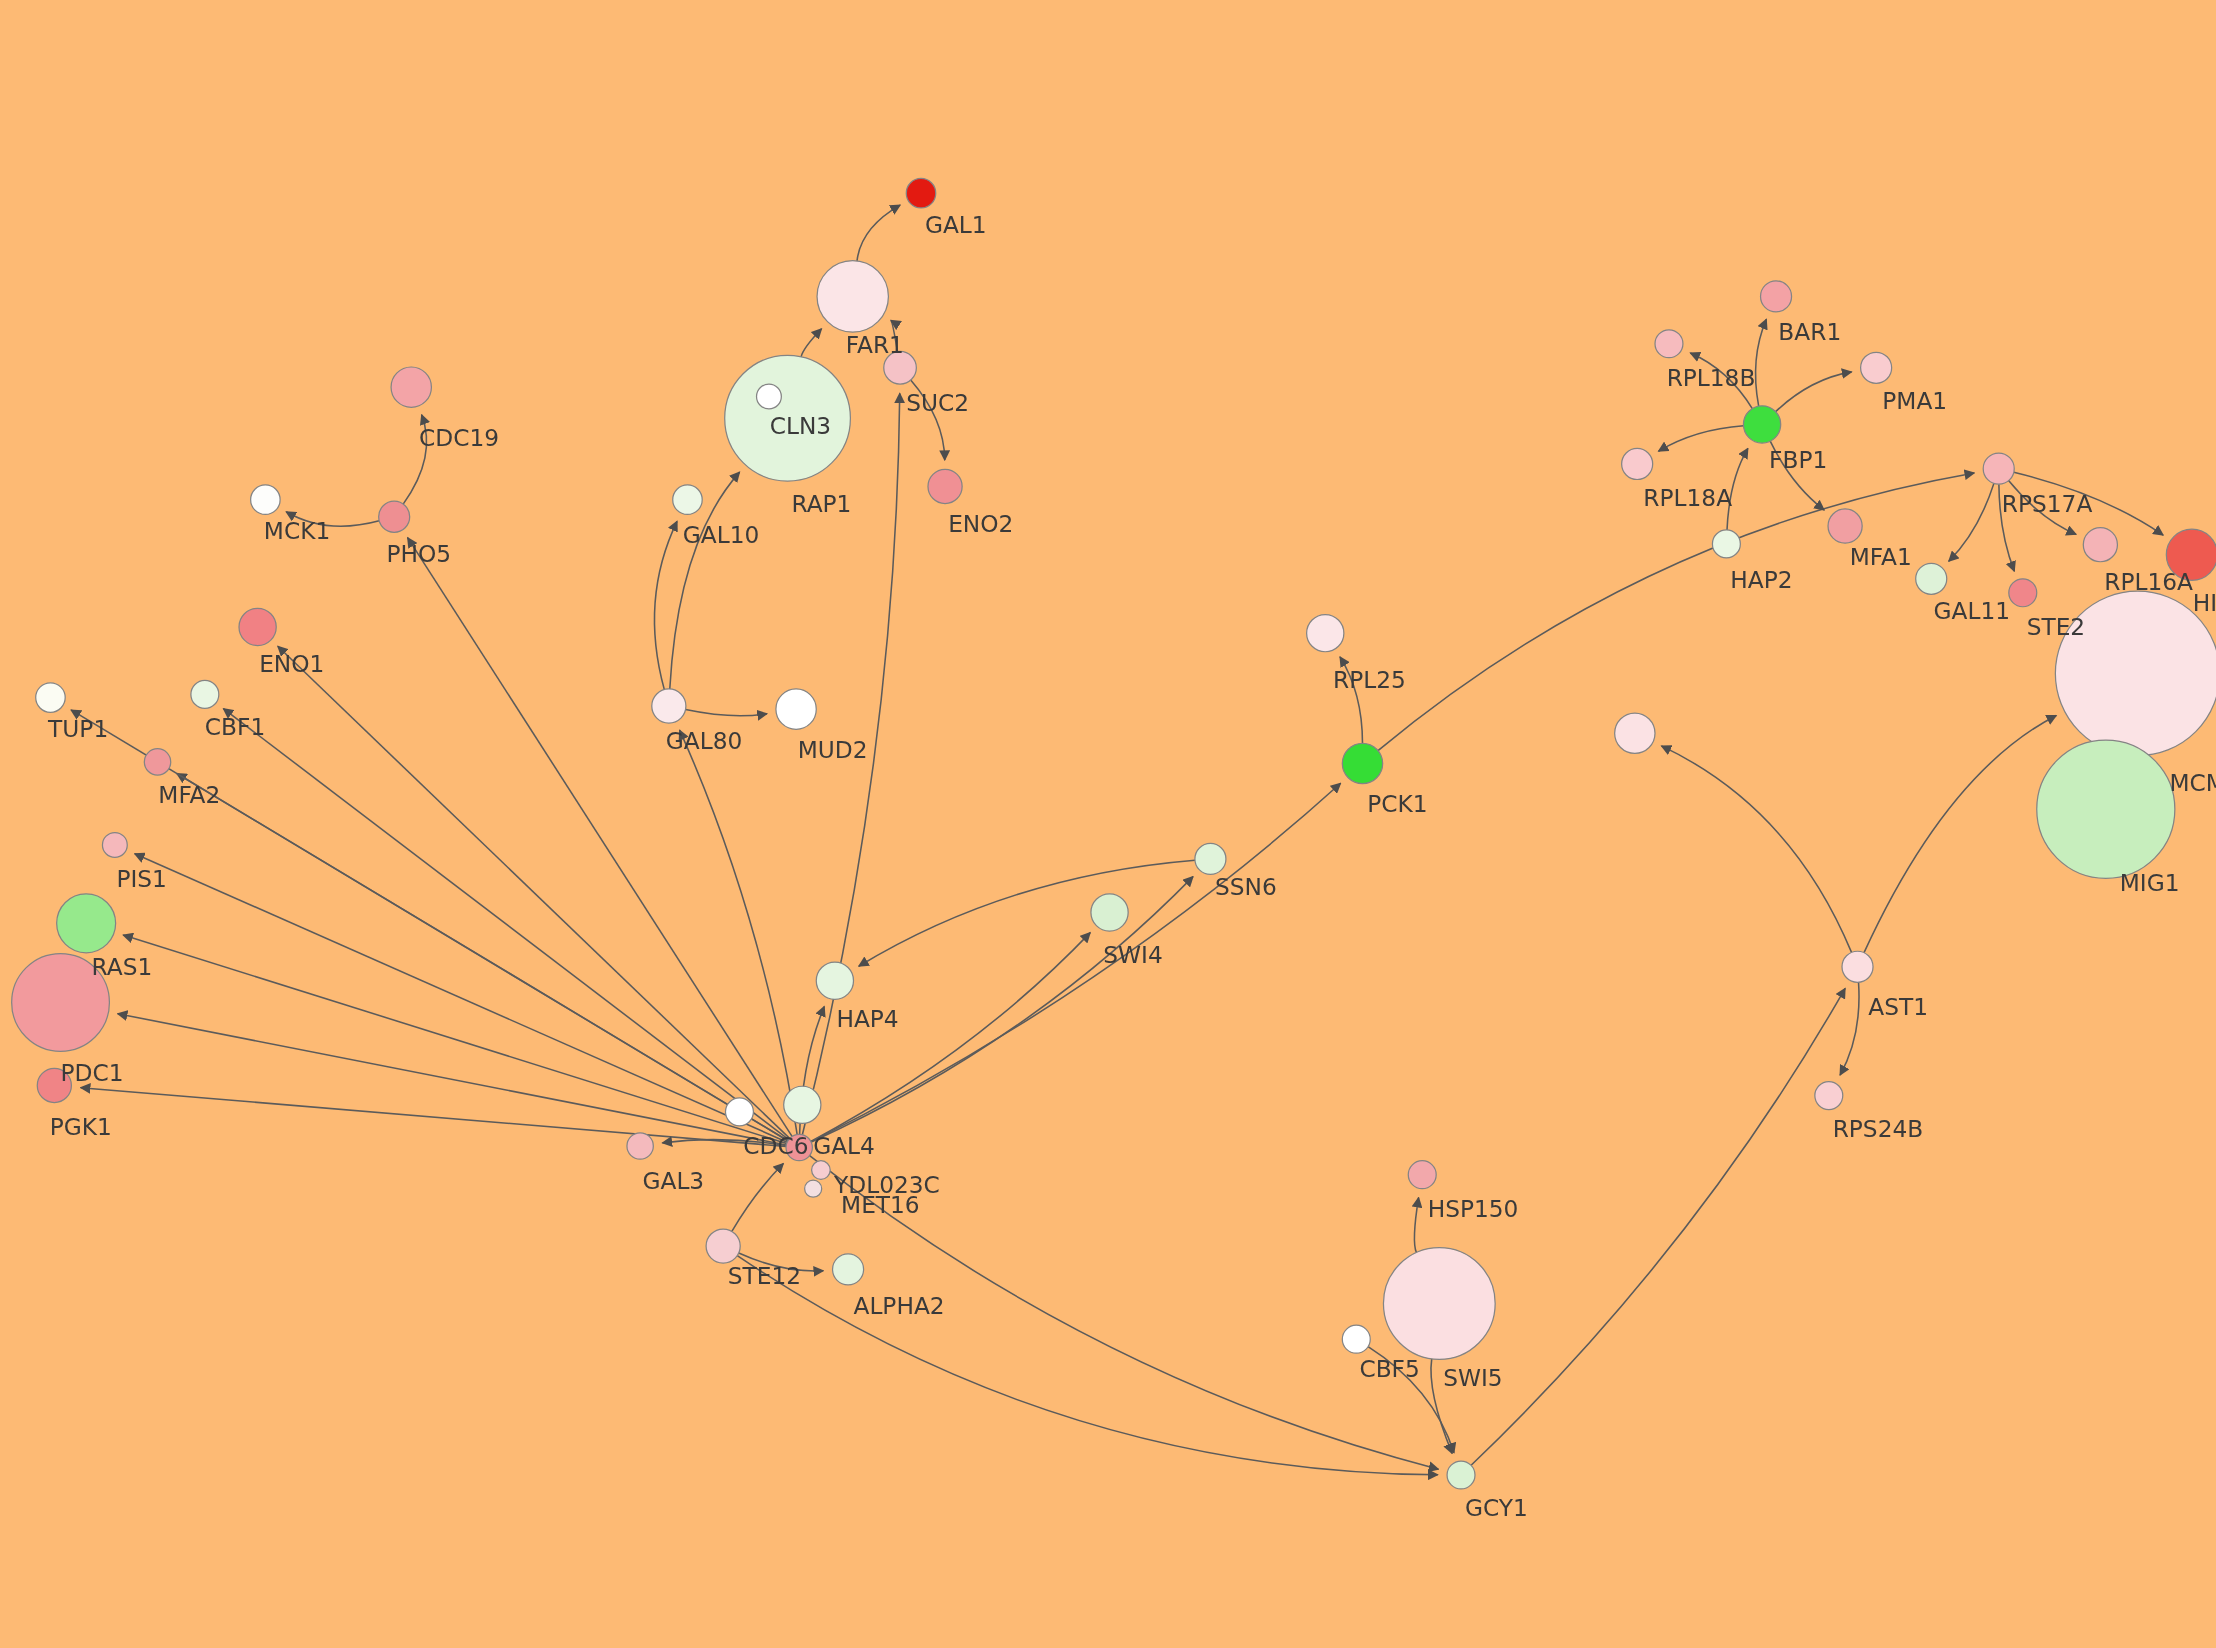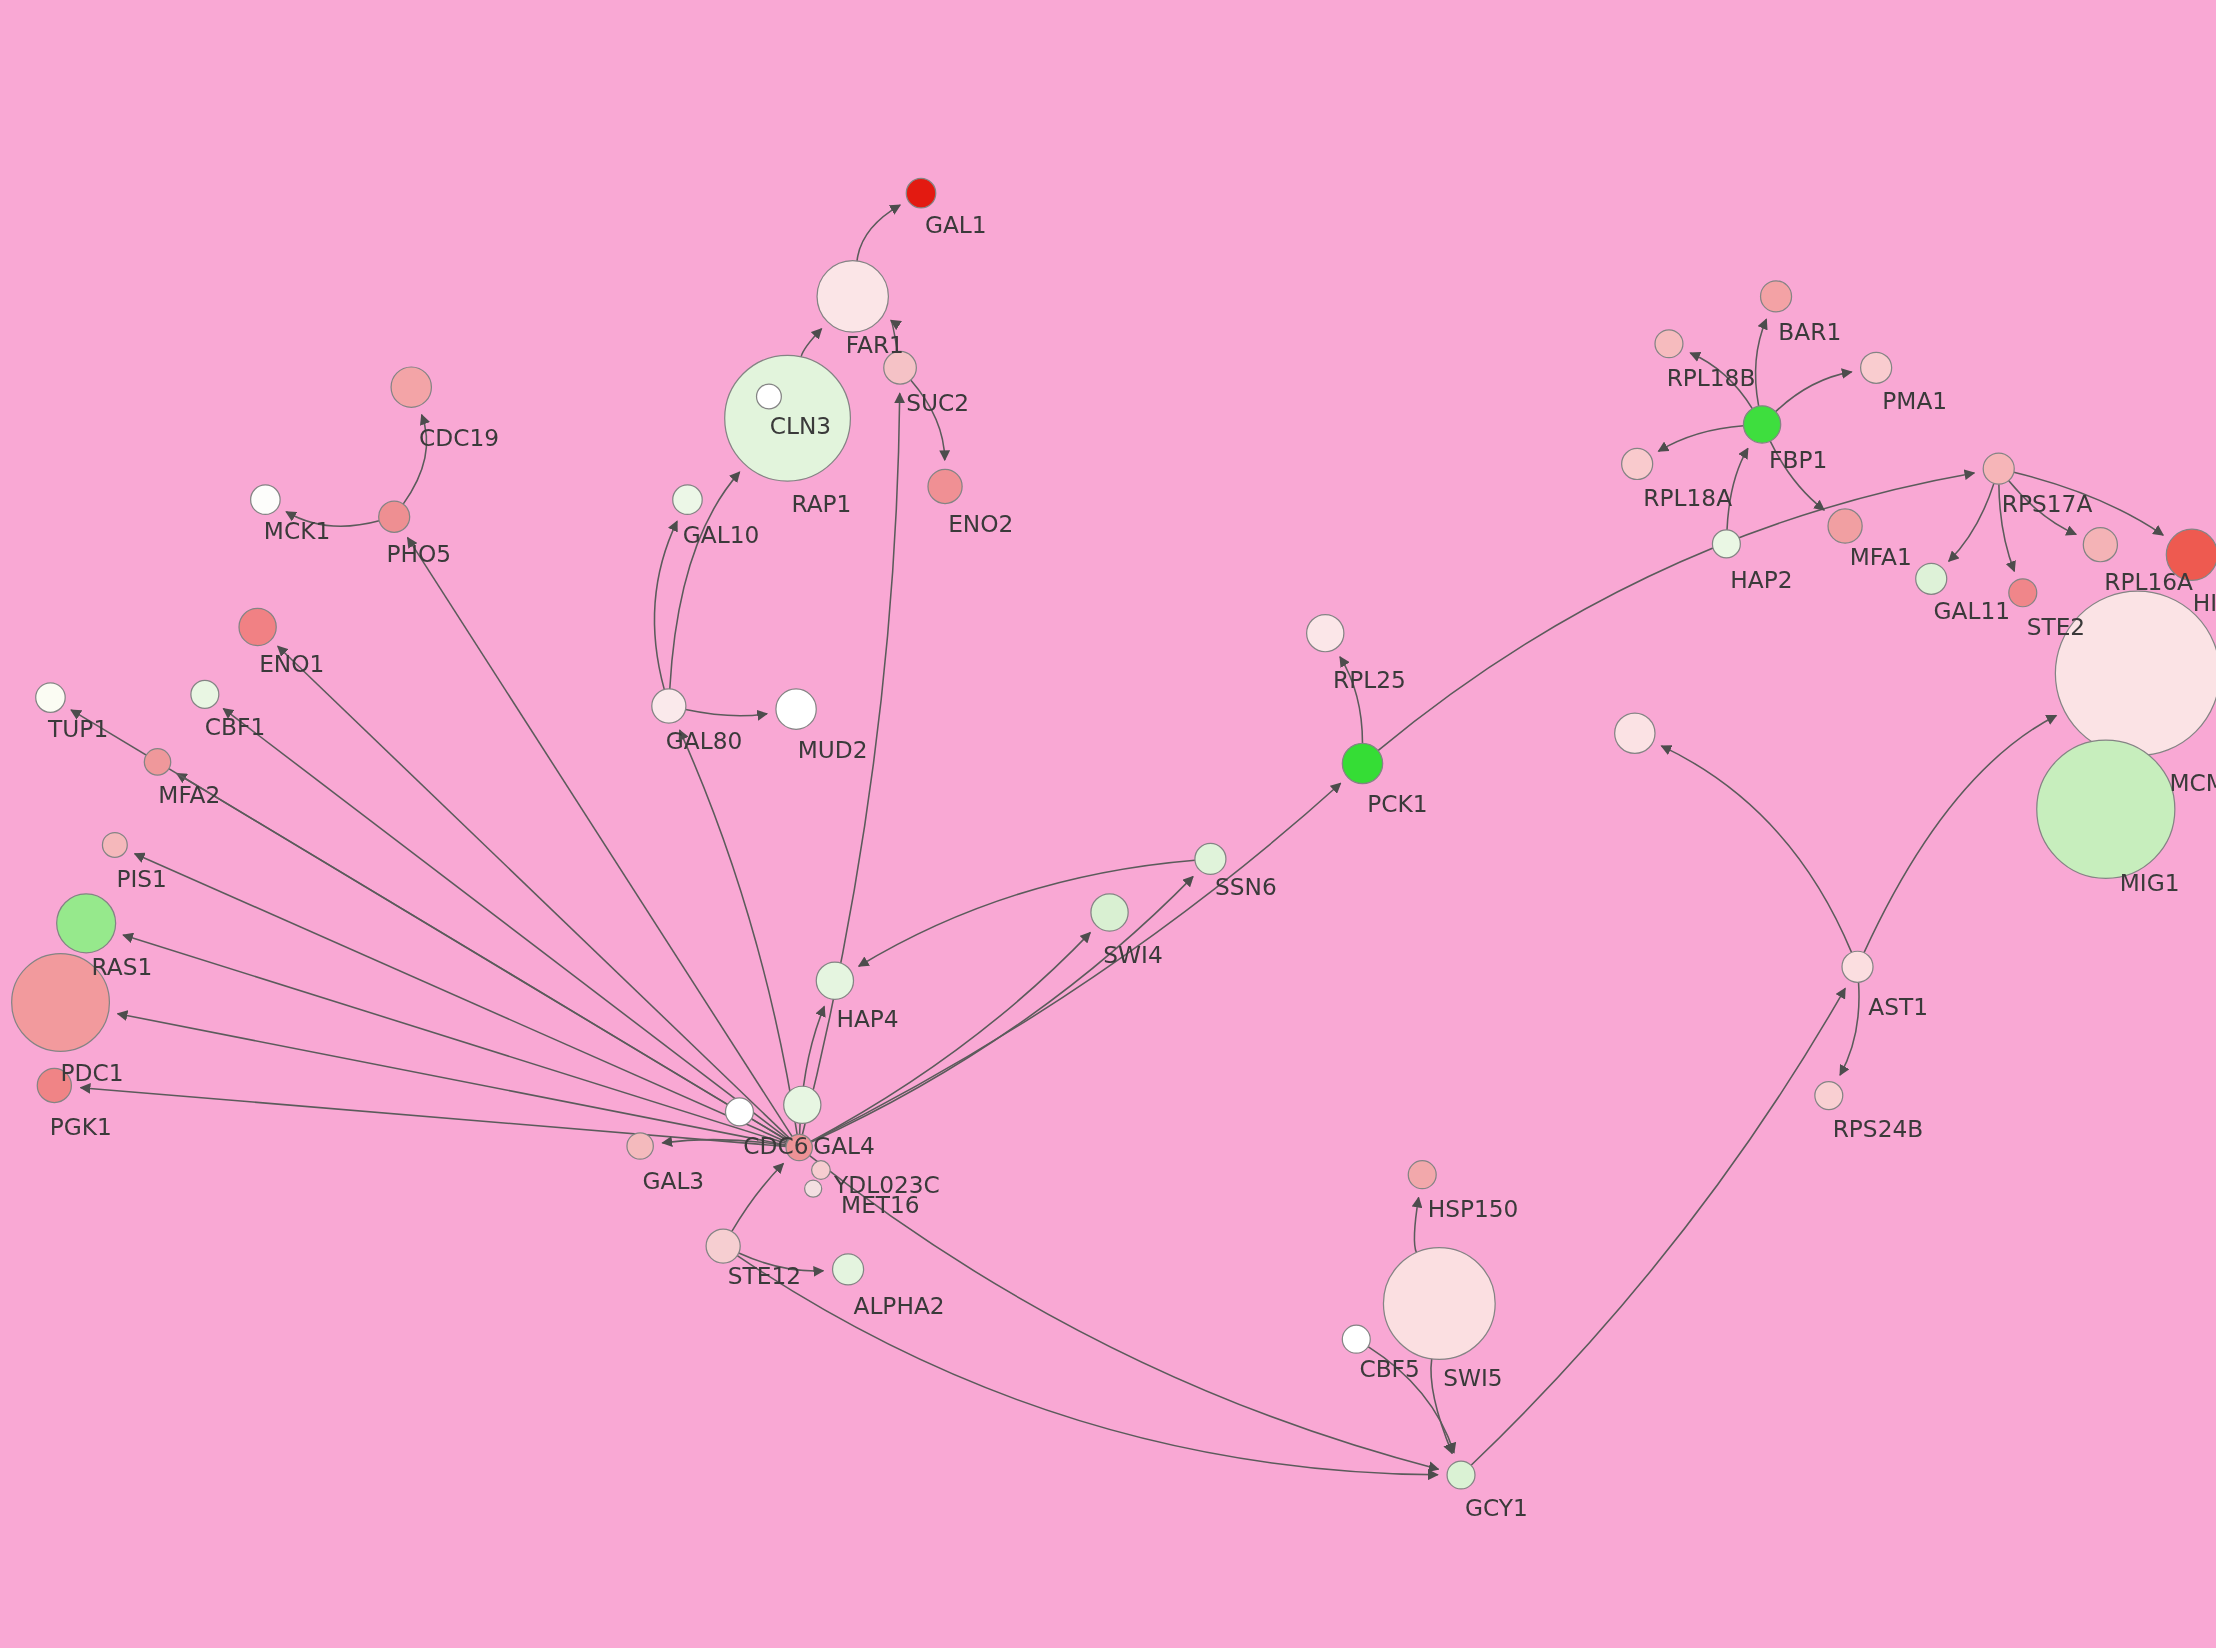--- a/index.html
+++ b/index.html
@@ -1,16 +1,16 @@
 <!DOCTYPE html>
 <html style="font-size:12.4px"><head>
 <meta charset="utf-8">
 <style>
   html,body{margin:0;padding:0;background:#ffffff;}
-  .stage{position:relative;width:2216px;height:1648px;background:#f9a8d4;overflow:hidden;}
+  .stage{position:relative;width:2216px;height:1648px;background:#fdba74;overflow:hidden;}
   .edge{fill:none;stroke:#5b5b5b;stroke-width:2px;}
   .node{stroke:#848484;stroke-width:1.6px;}
   .nlabel{font-family:"DejaVu Sans","Liberation Sans",sans-serif;font-size:30px;fill:#3a3a3a;}
 </style>
 </head>
 <body>
 
 <div class="stage">
   <svg id="graph" width="2216" height="1648" viewBox="0 0 2856 2124" xmlns="http://www.w3.org/2000/svg">
     <defs>

